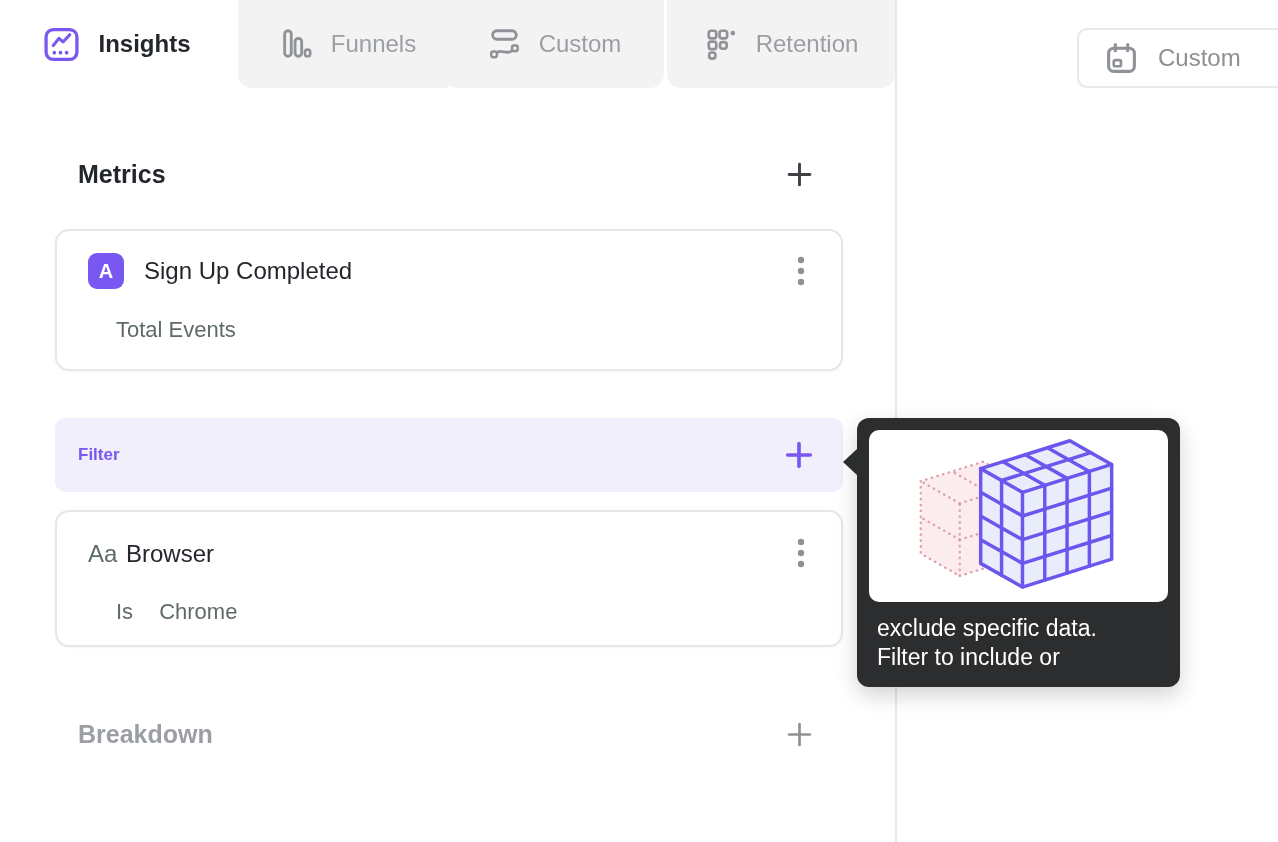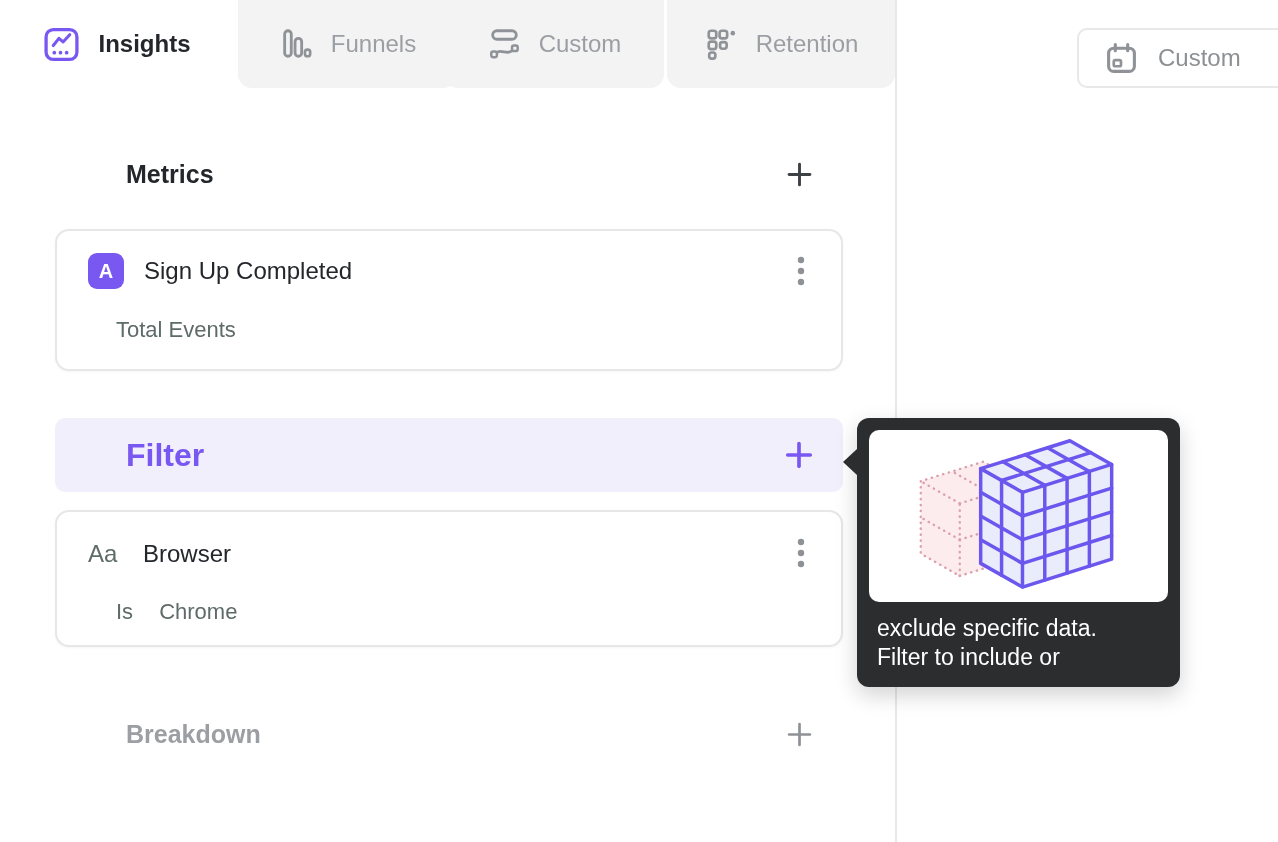--- a/index.html
+++ b/index.html
@@ -24,23 +24,23 @@
   .vert-divider{position:absolute;left:895px;top:0;width:2px;height:842px;background:var(--divider);}
 
   .date-btn{position:absolute;left:1077px;top:28px;width:215px;height:60px;background:#fff;
     border:2px solid var(--divider);border-radius:10px;display:flex;align-items:center;gap:20px;
     padding-left:26px;cursor:pointer;}
   .date-btn .lbl{font-size:24px;color:#8d9093;}
 
   
   .section-row{position:absolute;left:55px;width:788px;display:flex;align-items:center;
     justify-content:space-between;padding:0 30px 0 23px;}
-  .sec-title{font-size:25px;font-weight:700;color:var(--text_dark);margin-left:48px;}
+  .sec-title{font-size:25px;font-weight:700;color:var(--text_dark);}
   .sec-title.muted{color:var(--text_muted);}
-  .sec-title.accent{color:var(--accent);font-weight:600;font-size:32px;}
+  .sec-title.accent{color:var(--accent);font-weight:600;font-size:17px;}
   .plus-btn{width:28px;height:28px;display:flex;align-items:center;justify-content:center;cursor:pointer;background:none;border:none;padding:0;}
 
   .filter-row{position:absolute;left:55px;top:418px;width:788px;height:74px;background:var(--filter_row_bg);
     border-radius:10px;display:flex;align-items:center;justify-content:space-between;padding:0 30px 0 23px;}
 
   .card{position:absolute;left:55px;width:788px;background:#fff;border:2px solid var(--card_border);
     border-radius:14px;box-shadow:0 1px 3px rgba(0,0,0,0.04);cursor:pointer;}
   .card-row1{display:flex;align-items:center;padding:22px 36px 0 31px;}
   .badge{width:36px;height:36px;border-radius:9px;background:var(--accent);color:#fff;
     font-size:20px;font-weight:700;display:flex;align-items:center;justify-content:center;}
@@ -161,21 +161,21 @@
       <svg width="28" height="28" viewBox="0 0 26 26">
         <line x1="13" y1="2.5" x2="13" y2="23.5" stroke="var(--accent)" stroke-width="3.4" stroke-linecap="round"></line>
         <line x1="2.5" y1="13" x2="23.5" y2="13" stroke="var(--accent)" stroke-width="3.4" stroke-linecap="round"></line>
       </svg>
     </button>
   </div>
 
   <div class="card" style="top:510px;height:137px;">
     <div class="card-row1" style="padding-top:26px;">
       <span class="type-chip">Aa</span>
-      <span class="card-title" style="margin-left:19px;">Browser</span>
+      <span class="card-title" style="margin-left:2px;">Browser</span>
       <button class="kebab">
         <svg width="8" height="31" viewBox="0 0 8 31">
           <circle cx="4" cy="4" r="3.2" fill="#8e9296"></circle>
           <circle cx="4" cy="15" r="3.2" fill="#8e9296"></circle>
           <circle cx="4" cy="26" r="3.2" fill="#8e9296"></circle>
         </svg>
       </button>
     </div>
     <div class="card-sub" style="margin-top:30px;">
       <span>Is</span>

